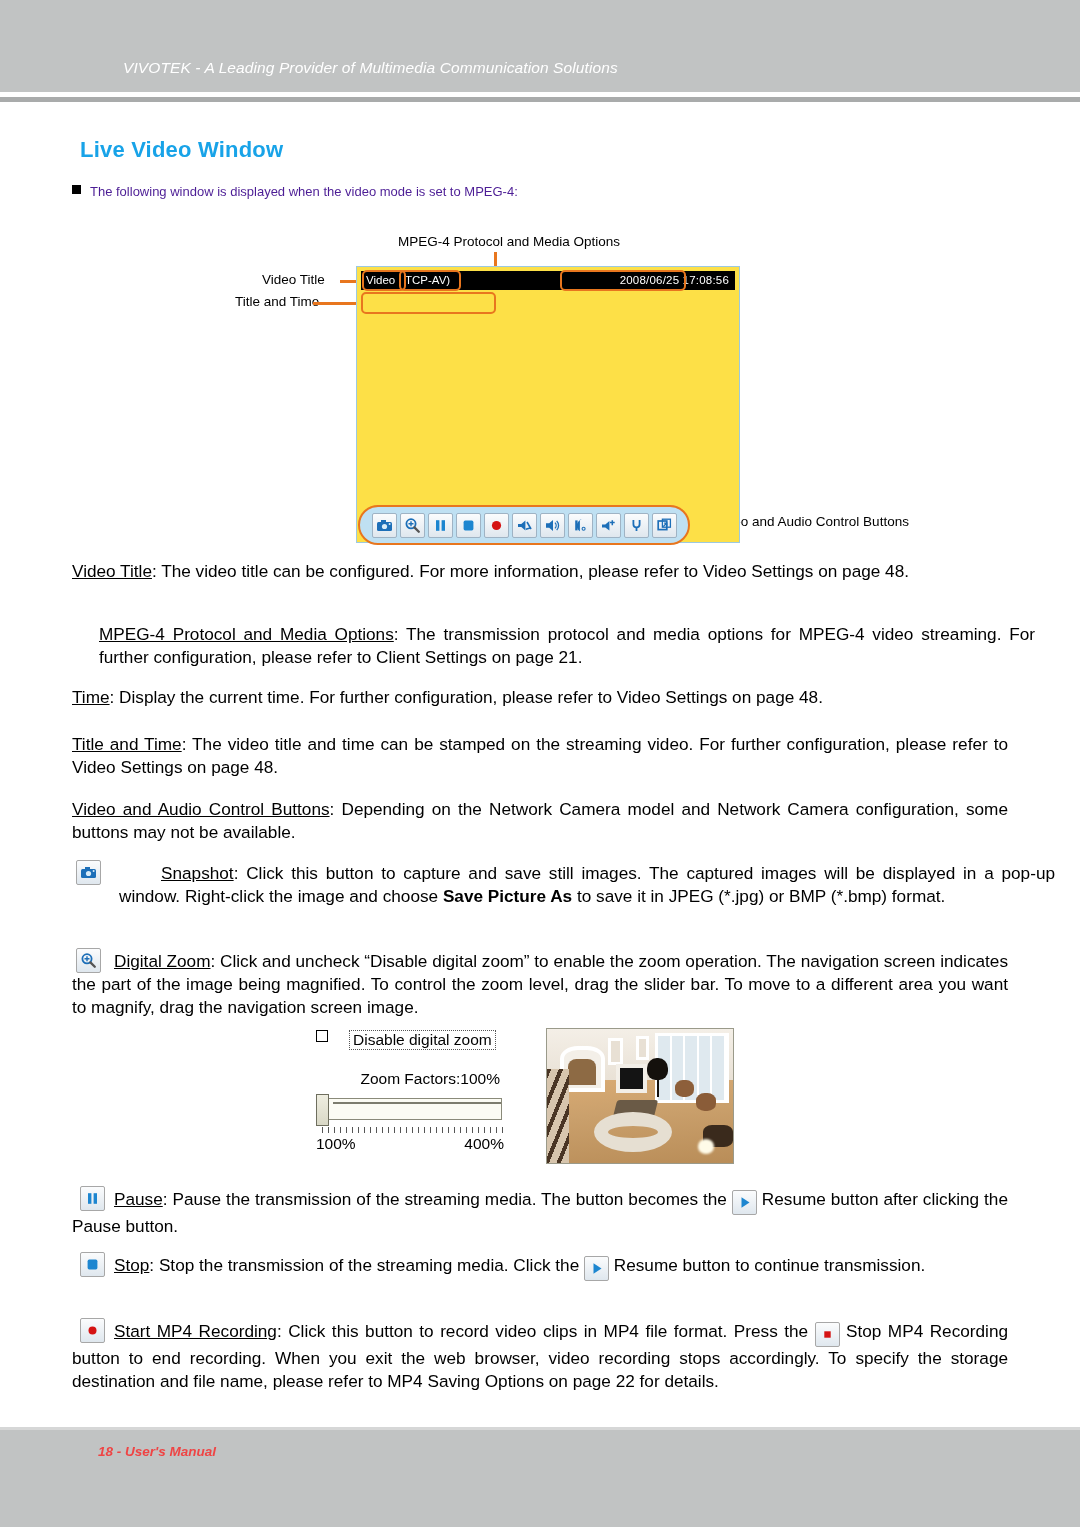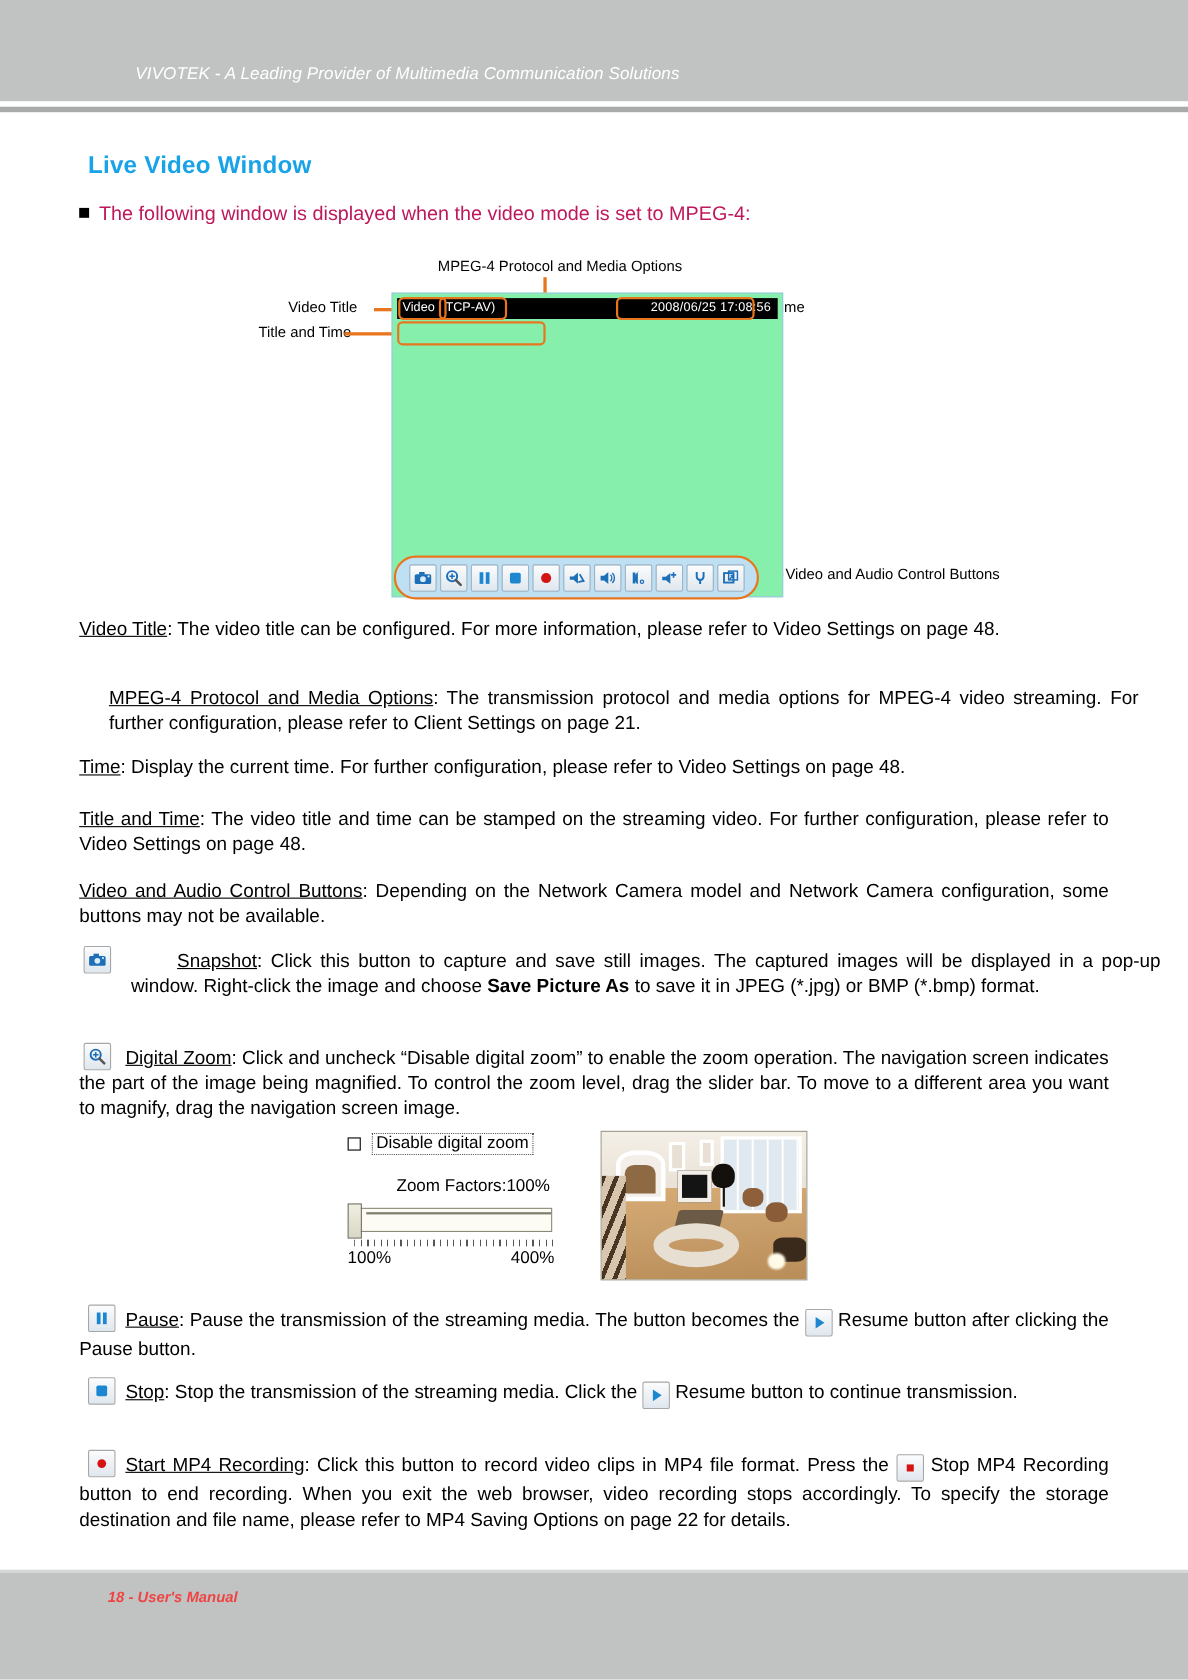--- a/index.html
+++ b/index.html
@@ -32,21 +32,21 @@
     position:absolute;left:98px;top:1444px;
     font-size:13.5px;font-weight:bold;font-style:italic;color:#ef4444;white-space:nowrap;
   }
   
   .page-title{
     position:absolute;left:80px;top:137px;
     font-size:22px;font-weight:bold;color:#18a3e8;letter-spacing:.2px;
   }
   .bullet-line{
     position:absolute;left:72px;top:184px;width:940px;
-    font-size:18px;color:#be185d;
+    font-size:13px;color:#4c1d95;
   }
   .bullet-sq{
     display:inline-block;width:9px;height:9px;background:#000;
     margin-right:9px;vertical-align:2px;
   }
   
   .figure{position:absolute;left:0;top:228px;width:1080px;height:320px;}
   .fig-caption-top{
     position:absolute;left:398px;top:6px;font-size:13.5px;white-space:nowrap;
   }
@@ -57,22 +57,22 @@
   .lbl-ctrl{position:absolute;left:714px;top:514px;font-size:13.5px;white-space:nowrap;}
 
   .lead-h{position:absolute;height:2.5px;background:#e8761e;}
   .lead-a{left:340px;top:280px;width:28px;}
   .lead-b{left:313px;top:302px;width:55px;}
   .lead-c{left:684px;top:280px;width:24px;}
   .lead-d{left:690px;top:521px;width:22px;}
 
   
   .vidwin{
-    position:absolute;left:356px;top:266px;width:356px;height:277px;
-    background:#86efac;border:1px solid #9cc9e0;box-sizing:border-box;
+    position:absolute;left:356px;top:266px;width:384px;height:277px;
+    background:#fde047;border:1px solid #9cc9e0;box-sizing:border-box;
     padding:4px;
   }
   .vid-topbar{
     position:relative;width:100%;height:19px;background:#000;
     color:#fff;font-size:11.5px;
   }
   .vid-topbar .vt-title{position:absolute;left:5px;top:3px;}
   .vid-topbar .vt-proto{position:absolute;left:44px;top:3px;}
   .vid-topbar .vt-time{position:absolute;right:6px;top:3px;letter-spacing:.2px;}
   .vid-canvas{
@@ -161,21 +161,21 @@
   }
   .float-btn{position:absolute;}
   .fb1{left:76px;top:860px;}
   .fb2{left:76px;top:948px;}
   .fb3{left:80px;top:1186px;}
   .fb4{left:80px;top:1252px;}
   .fb5{left:80px;top:1318px;}
 
   
   .zoomfig{position:absolute;left:0;top:1022px;width:1080px;height:148px;}
-  .chk-row{position:absolute;left:316px;top:8px;display:flex;align-items:center;gap:10px;}
+  .chk-row{position:absolute;left:316px;top:8px;display:flex;align-items:flex-start;gap:21px;}
   .chk-box{width:12px;height:12px;border:1px solid #000;background:#fff;box-sizing:border-box;}
   .chk-lbl{font-size:15.5px;border:1px dotted #555;padding:0px 3px;}
   .zf-row{position:absolute;left:316px;top:48px;width:184px;display:flex;justify-content:flex-end;font-size:15.5px;}
   .slider{position:absolute;left:324px;top:76px;width:178px;height:22px;
     background:#fcfcf4;border:1px solid #8a8a7a;box-sizing:border-box;}
   .slider-line{position:absolute;left:8px;top:3px;width:168px;height:2px;background:#7d7d6e;}
   .thumb{position:absolute;left:316px;top:72px;width:13px;height:32px;
     background:linear-gradient(180deg,#efeee1,#d9d8c6);border:1px solid #6e6e5e;box-sizing:border-box;}
   .ticks{position:absolute;left:322px;top:105px;width:182px;height:6px;
     background:repeating-linear-gradient(90deg,#555 0 1px,transparent 1px 6px);}

